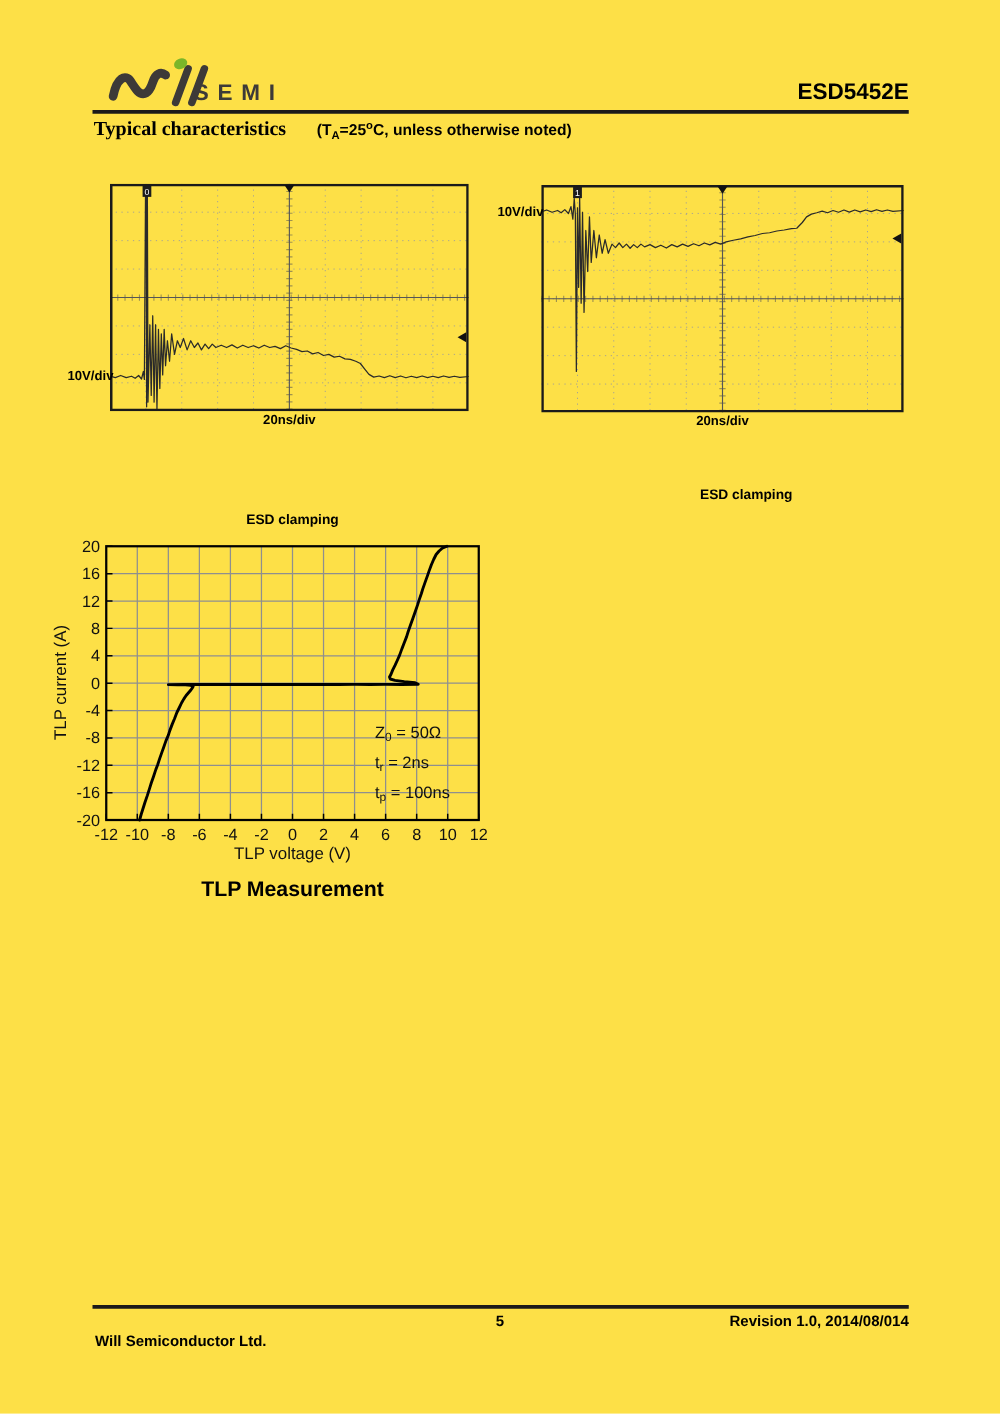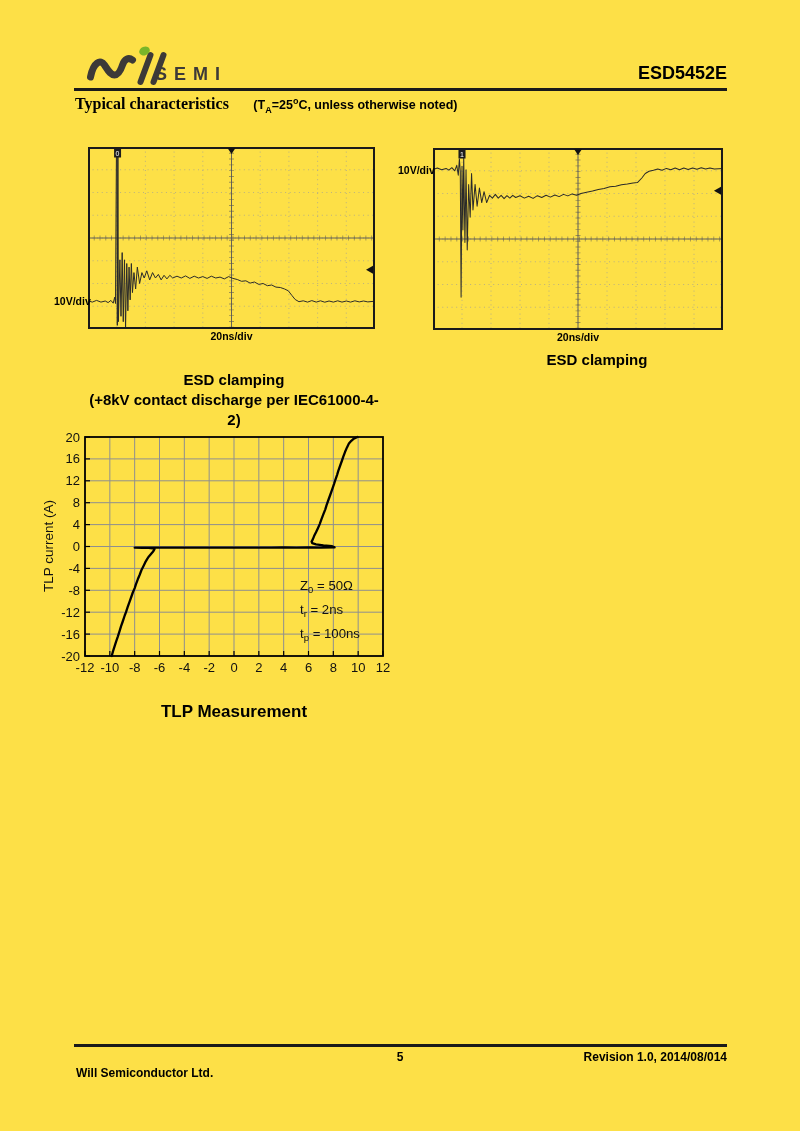--- a/index.html
+++ b/index.html
@@ -16,21 +16,21 @@
   .st-cond sub{font-size:9px;}
   .st-cond sup{font-size:9px;}
   .scope-svg{display:block;}
   .scope-left-svg{left:88px;top:147px;width:287px;height:182px;}
   .scope-right-svg{left:433px;top:148px;width:290px;height:182px;}
   .scope-label{font-size:10.5px;font-weight:bold;color:#000;white-space:nowrap;}
   .vdiv-left{left:54px;top:295px;}
   .vdiv-right{left:398px;top:164px;}
   .tdiv-left{left:88px;top:330px;width:287px;text-align:center;}
   .tdiv-right{left:433px;top:331px;width:290px;text-align:center;}
-  .caption{font-size:15px;font-weight:bold;color:#000;text-align:center;line-height:20px;}
+  .caption{font-size:11px;font-weight:bold;color:#000;text-align:center;line-height:20px;margin-top:36px;}
   .caption-left{left:84px;top:370px;width:300px;}
   .caption-right{left:447px;top:350px;width:300px;}
   .tlp-svg{left:35px;top:431px;width:362px;height:250px;}
   .tlp-ylabel{left:48px;top:546px;transform:translate(-50%,-50%) rotate(-90deg);
               font-size:13.5px;color:#111;white-space:nowrap;}
   .tlp-xlabel{left:85px;top:675px;width:298px;text-align:center;font-size:13.5px;color:#111;}
   .tlp-title{left:85px;top:702px;width:298px;text-align:center;font-size:17px;font-weight:bold;color:#000;}
   .footer-rule{left:74px;top:1044px;width:653px;height:3px;background:#1a1a1a;}
   .footer-text{top:1050px;font-size:12px;font-weight:bold;color:#000;}
   .footer-company{left:76px;margin-top:16px;}
@@ -116,21 +116,20 @@
       <path d="M140,1 L148,1 L144,7 Z" fill="#111"></path>
       <rect x="25.3" y="1.5" width="7" height="9" fill="#1c1c1c"></rect>
       <text x="28.8" y="9" text-anchor="middle" font-size="7" fill="#fff" font-family="&quot;Liberation Sans&quot;,sans-serif">1</text>
       <path d="M279,42.769999999999996 L286,38.769999999999996 L286,46.769999999999996 Z" fill="#111"></path>
     </svg>
   <div class="abs scope-label vdiv-right">10V/div</div>
   <div class="abs scope-label tdiv-right">20ns/div</div>
 
   <div class="abs caption caption-left">
     <div>ESD clamping</div>
-    <div>(+8kV contact discharge per IEC61000-4-2)</div>
   </div>
   <div class="abs caption caption-right">
     <div>ESD clamping</div>
   </div>
 
   <svg class="abs tlp-svg" viewBox="0 0 362 250">
       <line x1="74.83333333333333" y1="6" x2="74.83333333333333" y2="225" stroke="#8f8f8f" stroke-width="1"></line>
       <line x1="99.66666666666666" y1="6" x2="99.66666666666666" y2="225" stroke="#8f8f8f" stroke-width="1"></line>
       <line x1="124.5" y1="6" x2="124.5" y2="225" stroke="#8f8f8f" stroke-width="1"></line>
       <line x1="149.33333333333331" y1="6" x2="149.33333333333331" y2="225" stroke="#8f8f8f" stroke-width="1"></line>
@@ -198,20 +197,21 @@
       <text x="45" y="207.6" text-anchor="end" font-size="13" fill="#111" font-family="&quot;Liberation Sans&quot;,sans-serif">-16</text>
       <line x1="50" y1="225" x2="55" y2="225" stroke="#000" stroke-width="1.2"></line>
       <text x="45" y="229.5" text-anchor="end" font-size="13" fill="#111" font-family="&quot;Liberation Sans&quot;,sans-serif">-20</text>
       <rect x="50" y="6" width="298" height="219" fill="none" stroke="#000" stroke-width="1.8"></rect>
       <polyline points="76.7,225.0 77.9,220.6 79.8,214.6 81.0,210.8 82.9,205.3 84.8,199.3 86.0,195.4 87.9,190.0 89.7,184.5 91.0,181.2 92.8,175.7 94.7,170.3 95.9,167.0 97.8,161.5 99.7,157.1 100.9,153.3 102.8,148.3 104.6,144.0 106.5,139.0 108.4,135.2 110.2,131.4 112.1,128.1 113.9,125.4 115.8,123.2 117.7,121.0 118.9,119.3 119.5,118.2 117.7,117.3 113.3,116.9 107.1,116.8 99.7,116.7 112.1,116.6 124.5,116.6 136.9,116.6 149.3,116.6 161.8,116.6 174.2,116.6 186.6,116.6 199.0,116.6 211.4,116.6 223.8,116.6 236.3,116.6 248.7,116.5 261.1,116.6 273.5,116.5 285.9,116.6 299.6,116.4 297.1,115.2 288.4,114.3 281.0,113.3 277.2,112.2 276.6,110.6 277.8,108.4 279.1,105.1 281.0,101.3 282.8,97.4 284.7,93.1 286.5,88.1 288.4,83.2 290.3,78.3 291.5,74.4 293.4,69.0 295.2,64.0 297.1,58.6 299.0,53.1 300.2,49.3 302.1,43.8 303.3,39.9 305.2,34.5 307.0,29.5 308.3,25.7 310.1,20.8 312.0,16.4 313.9,12.6 316.3,9.8 318.8,7.6 322.5,6.0" fill="none" stroke="#000" stroke-width="2.3" stroke-linejoin="round" stroke-linecap="round"></polyline>
       <text x="265" y="159" font-size="13.2" fill="#111" font-family="&quot;Liberation Sans&quot;,sans-serif"><tspan>Z</tspan><tspan dy="3" font-size="9.5">0</tspan><tspan dy="-3"> = 50Ω</tspan></text>
       <text x="265" y="183" font-size="13.2" fill="#111" font-family="&quot;Liberation Sans&quot;,sans-serif"><tspan>t</tspan><tspan dy="3" font-size="9.5">r</tspan><tspan dy="-3"> = 2ns</tspan></text>
       <text x="265" y="207" font-size="13.2" fill="#111" font-family="&quot;Liberation Sans&quot;,sans-serif"><tspan>t</tspan><tspan dy="3" font-size="9.5">p</tspan><tspan dy="-3"> = 100ns</tspan></text>
     </svg>
   <div class="abs tlp-ylabel">TLP current (A)</div>
+  <div class="abs tlp-xlabel">TLP voltage (V)</div>
   <div class="abs tlp-title">TLP Measurement</div>
 
   <div class="abs footer-rule"></div>
   <div class="abs footer-text footer-company">Will Semiconductor Ltd.</div>
   <div class="abs footer-text footer-page">5</div>
   <div class="abs footer-text footer-rev">Revision 1.0, 2014/08/014</div>
 
 </div>
 
 </body></html>

